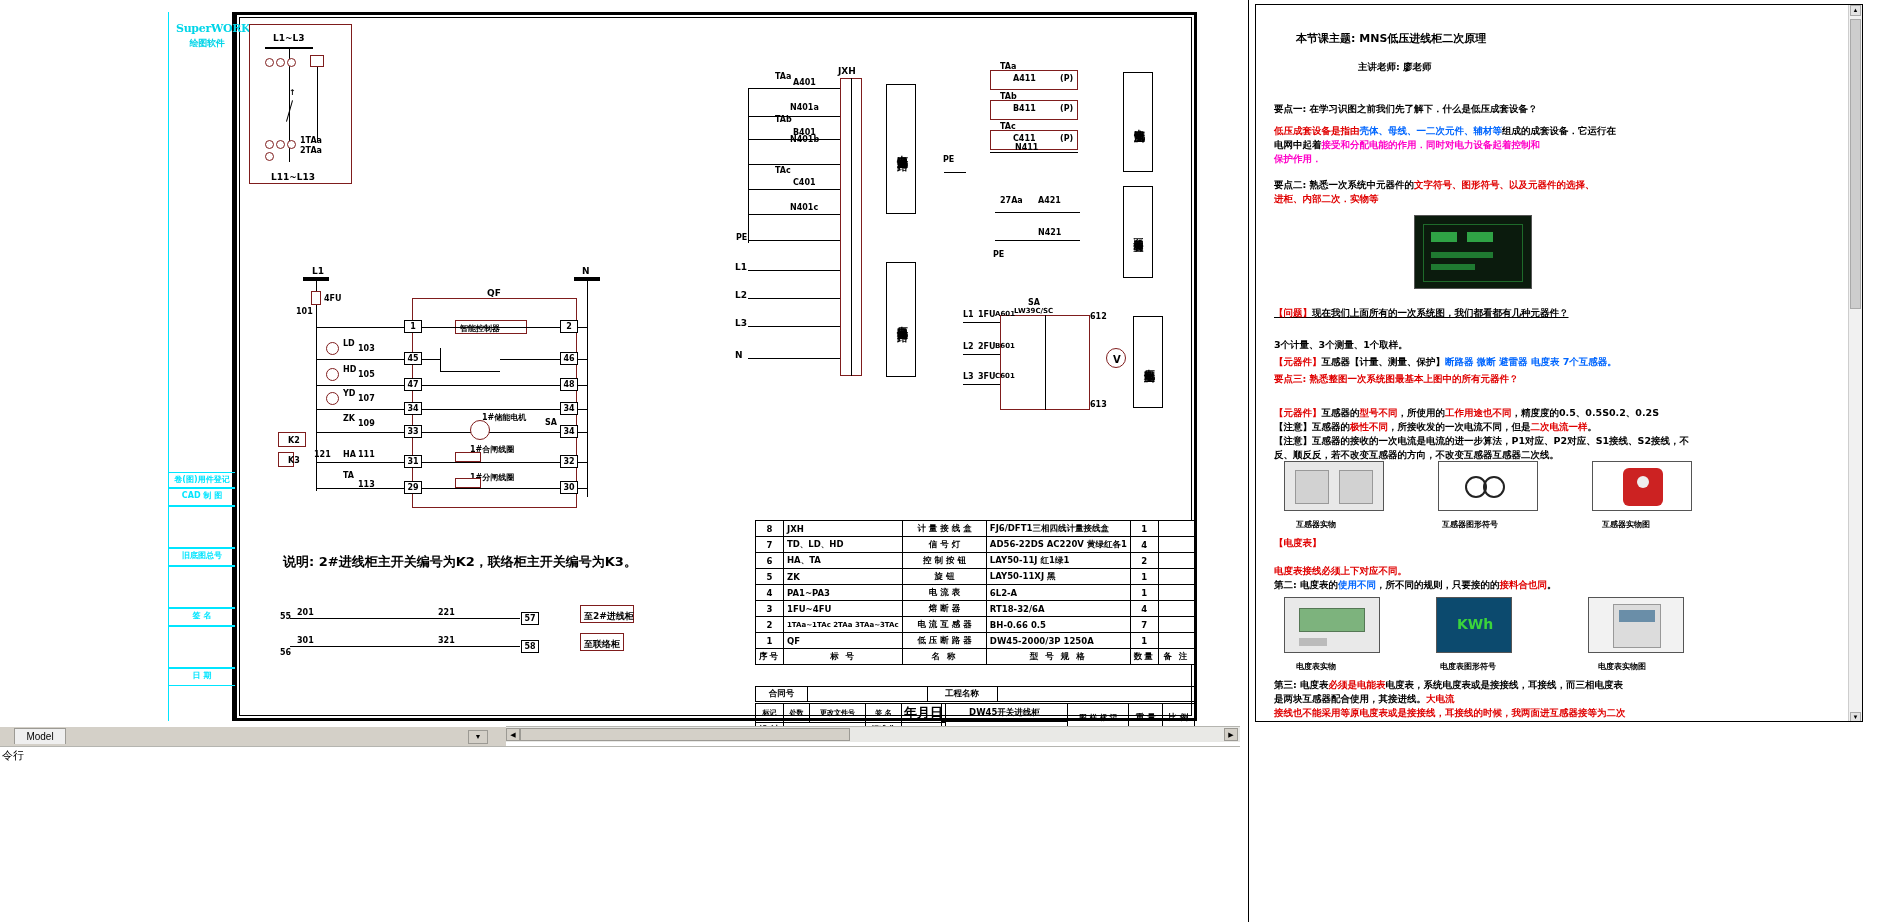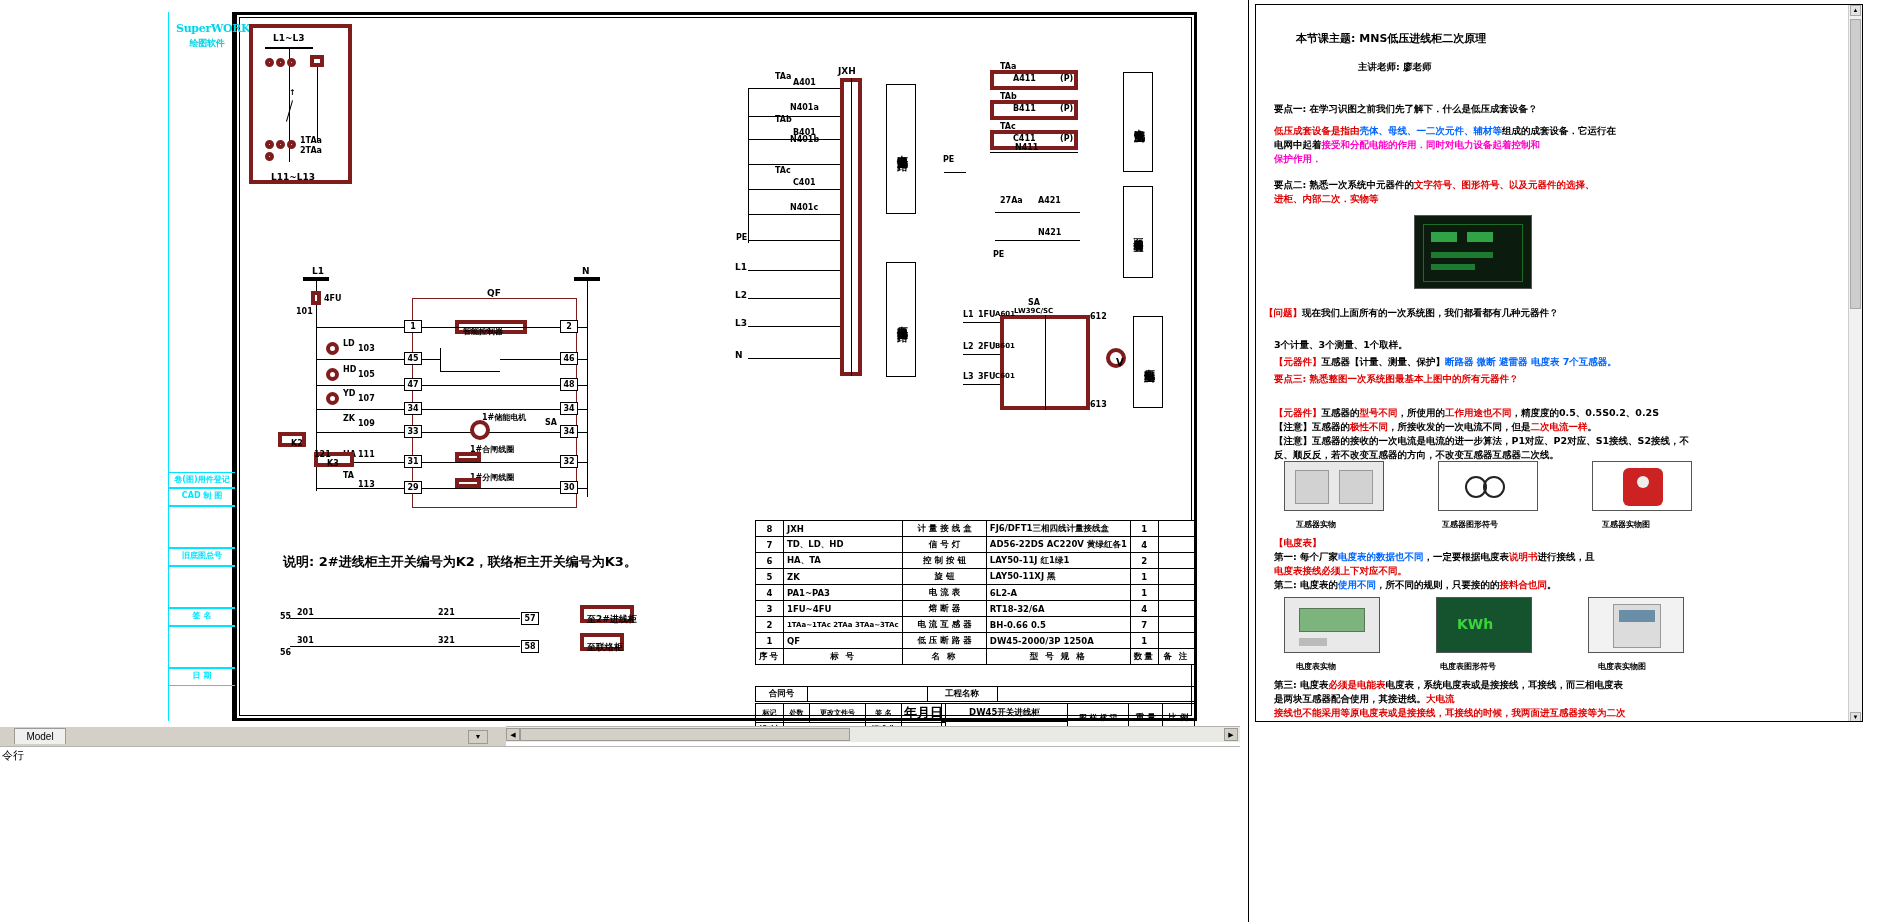--- a/index.html
+++ b/index.html
@@ -73,21 +73,21 @@
 
   
   .lbl {
     position: absolute;
     font-family: "DejaVu Sans", sans-serif;
     font-size: 8px; color: #000; white-space: nowrap;
     font-weight: bold;
   }
   .hline { position:absolute; height:0; border-top:1px solid #000; }
   .vline { position:absolute; width:0; border-left:1px solid #000; }
-  .bx { position:absolute; border:4px solid #7f1d1d; background:#fff; }
+  .bx { position:absolute; border:1px solid #7f1d1d; background:#fff; }
   .bx.thick { border-width:1.5px; }
   .busbar { position:absolute; height:4px; background:#000; }
 
   
   .term {
     position:absolute; border:1px solid #000; background:#fff;
     font-family:"DejaVu Sans", sans-serif; font-size:8px; font-weight:bold;
     text-align:center; line-height:11px; height:13px; width:18px;
   }
 
@@ -332,21 +332,21 @@
       <div class="lbl" style="left:343px;top:414px;">ZK</div>
       <div class="lbl" style="left:358px;top:419px;">109</div>
       <div class="lbl" style="left:343px;top:450px;">HA</div>
       <div class="lbl" style="left:358px;top:450px;">111</div>
       <div class="lbl" style="left:343px;top:471px;">TA</div>
       <div class="lbl" style="left:358px;top:480px;">113</div>
 
       <div class="bx" style="left:278px;top:432px;width:28px;height:15px;">
         <span class="lbl" style="left:9px;top:3px;">K2</span>
       </div>
-      <div class="bx" style="left:278px;top:452px;width:40px;height:15px;margin-left:36px;">
+      <div class="bx" style="left:278px;top:452px;width:16px;height:15px;">
         <span class="lbl" style="left:9px;top:3px;">K3</span>
       </div>
       <div class="lbl" style="left:314px;top:450px;">121</div>
 
       <div class="bx" style="left:470px;top:420px;width:20px;height:20px;border-radius:50%;"></div>
       <div class="lbl" style="left:482px;top:412px;">1#储能电机</div>
       <div class="lbl" style="left:470px;top:444px;">1#合闸线圈</div>
       <div class="lbl" style="left:470px;top:472px;">1#分闸线圈</div>
       <div class="lbl" style="left:545px;top:418px;">SA</div>
       <div class="bx" style="left:455px;top:452px;width:26px;height:10px;"></div>
@@ -634,21 +634,21 @@
       <div class="dtxt red" style="left:18px;top:186px;">进柜、内部二次．实物等</div>
 
       <div class="thumbimg screenimg" style="left:158px;top:210px;width:118px;height:74px;">
         <div style="position:absolute;left:8px;top:8px;width:100px;height:58px;border:1px solid #1e6b2a;"></div>
         <div style="position:absolute;left:16px;top:16px;width:26px;height:10px;background:#2fa345;"></div>
         <div style="position:absolute;left:52px;top:16px;width:26px;height:10px;background:#2fa345;"></div>
         <div style="position:absolute;left:16px;top:36px;width:62px;height:6px;background:#1f7a31;"></div>
         <div style="position:absolute;left:16px;top:48px;width:44px;height:6px;background:#1f7a31;"></div>
       </div>
 
-      <div class="dtxt" style="left:8px;top:300px;width:590px;">
+      <div class="dtxt" style="left:18px;top:300px;width:590px;text-decoration:underline;">
         <span class="red">【问题】</span><span>现在我们上面所有的一次系统图，我们都看都有几种元器件？</span>
       </div>
       <div class="dtxt" style="left:18px;top:316px;width:590px;margin-top:33px;">
         <span class="red">【元器件】</span><span>互感器【计量、测量、保护】</span><span class="blue">断路器 微断 避雷器 电度表 7个互感器。</span>
       </div>
       <div class="dtxt" style="left:18px;top:332px;">3个计量、3个测量、1个取样。</div>
 
       <div class="dtxt red" style="left:18px;top:366px;">要点三:  熟悉整图一次系统图最基本上图中的所有元器件？</div>
       <div class="dtxt" style="left:18px;top:400px;width:594px;">
         <span class="red">【元器件】</span><span>互感器的</span><span class="red">型号不同</span><span>，所使用的</span><span class="red">工作用途也不同</span><span>，精度度的0.5、0.5S0.2、0.2S</span>
@@ -671,33 +671,30 @@
         <div style="position:absolute;left:30px;top:6px;width:40px;height:38px;background:#cc2222;border-radius:6px;"></div>
         <div style="position:absolute;left:44px;top:14px;width:12px;height:12px;background:#eee;border-radius:50%;"></div>
       </div>
       <div class="dtxt" style="left:40px;top:512px;font-size:8px;">互感器实物</div>
       <div class="dtxt" style="left:186px;top:512px;font-size:8px;">互感器图形符号</div>
       <div class="dtxt" style="left:346px;top:512px;font-size:8px;">互感器实物图</div>
 
       <div class="dtxt" style="left:18px;top:530px;width:594px;">
         <span class="red">【电度表】</span>
       </div>
-      <div class="dtxt" style="left:18px;top:544px;width:594px;">
-        <span>第一:  每个厂家</span><span class="blue">电度表的数据也不同</span><span>，一定要根据电度表</span><span class="red">说明书</span><span>进行接线，且</span>
-      </div>
       <div class="dtxt red" style="left:18px;top:558px;">电度表接线必须上下对应不同。</div>
       <div class="dtxt" style="left:18px;top:572px;width:594px;">
         <span>第二:  电度表的</span><span class="blue">使用不同</span><span>，所不同的规则，只要接的的</span><span class="red">接料合也同</span><span>。</span>
       </div>
 
       <div class="thumbimg" style="left:28px;top:592px;width:96px;height:56px;background:#e9e9e9;">
         <div style="position:absolute;left:14px;top:10px;width:66px;height:24px;background:#7db37d;border:1px solid #557755;"></div>
         <div style="position:absolute;left:14px;top:40px;width:28px;height:8px;background:#bbb;"></div>
       </div>
-      <div class="thumbimg" style="left:180px;top:592px;width:96px;height:56px;background:#14532d;">
+      <div class="thumbimg" style="left:180px;top:592px;width:76px;height:56px;background:#0c4a6e;">
         <div style="position:absolute;left:20px;top:18px;color:#3bd43b;font-size:14px;font-weight:bold;font-family:'DejaVu Sans',sans-serif;">KWh</div>
       </div>
       <div class="thumbimg" style="left:332px;top:592px;width:96px;height:56px;background:#f2f2f2;">
         <div style="position:absolute;left:24px;top:6px;width:48px;height:44px;background:#dcdcdc;border:1px solid #999;"></div>
         <div style="position:absolute;left:30px;top:12px;width:36px;height:12px;background:#6a8ea8;"></div>
       </div>
       <div class="dtxt" style="left:40px;top:654px;font-size:8px;">电度表实物</div>
       <div class="dtxt" style="left:184px;top:654px;font-size:8px;">电度表图形符号</div>
       <div class="dtxt" style="left:342px;top:654px;font-size:8px;">电度表实物图</div>
 

